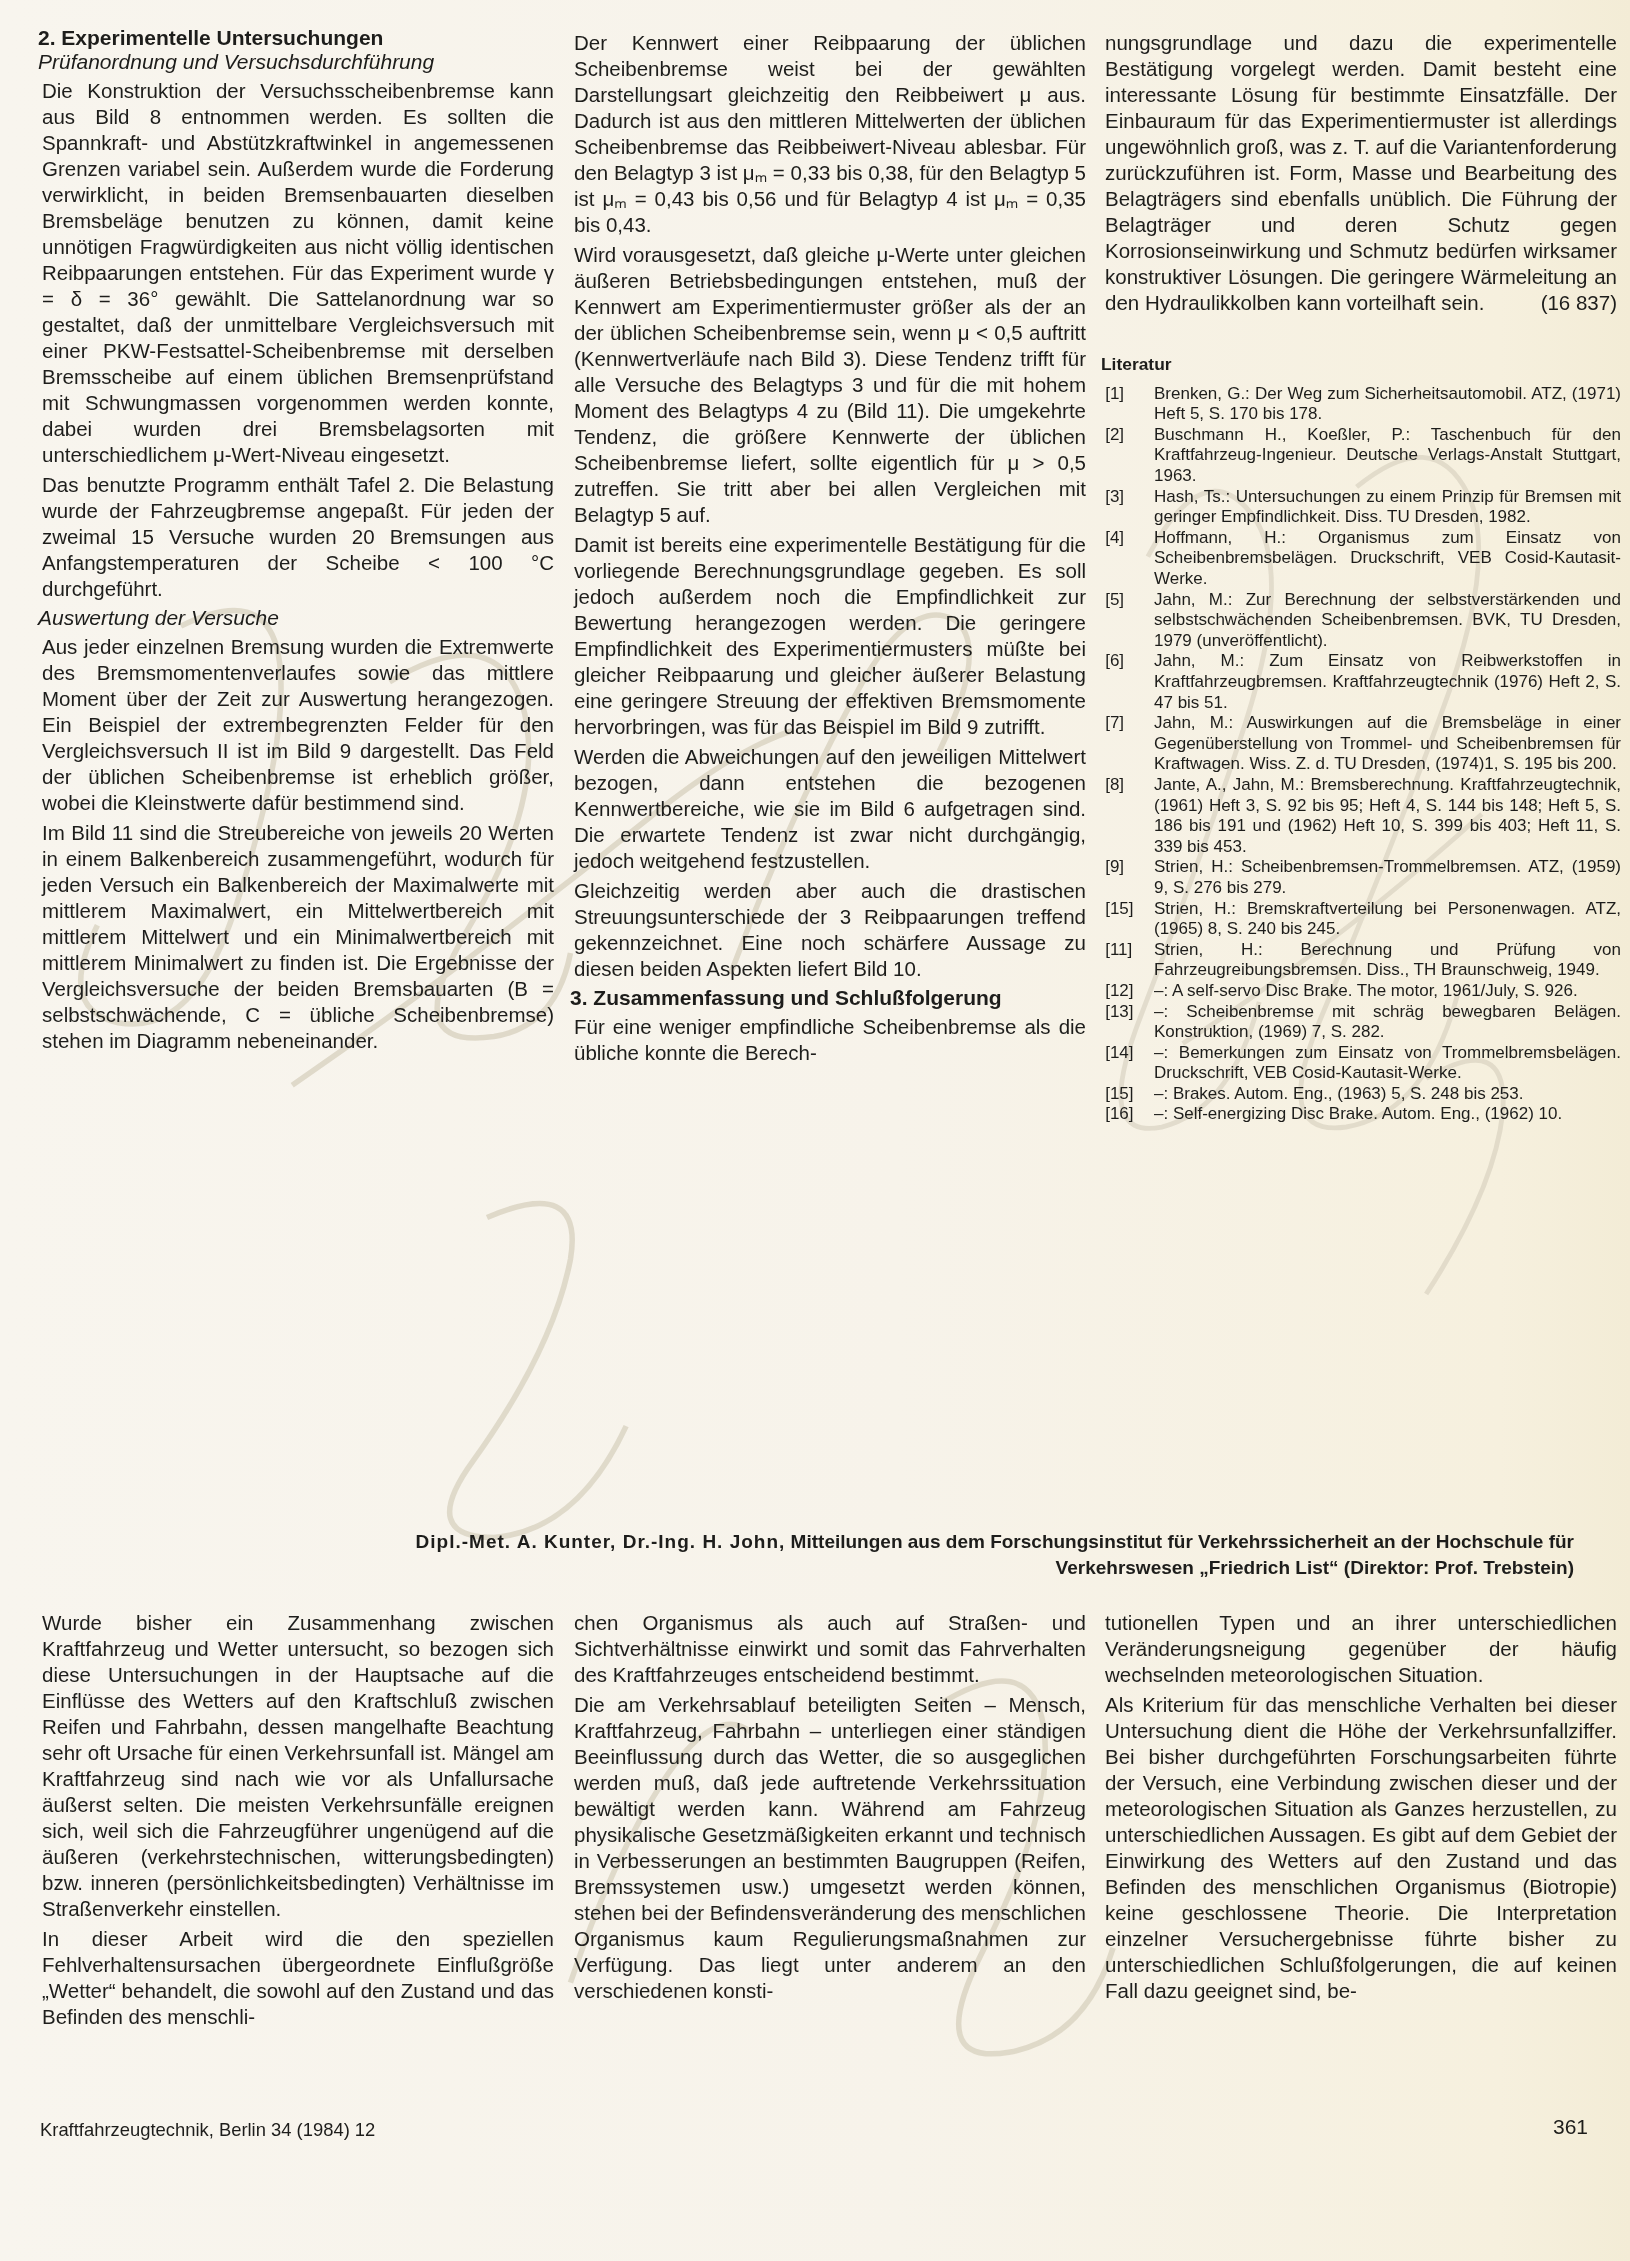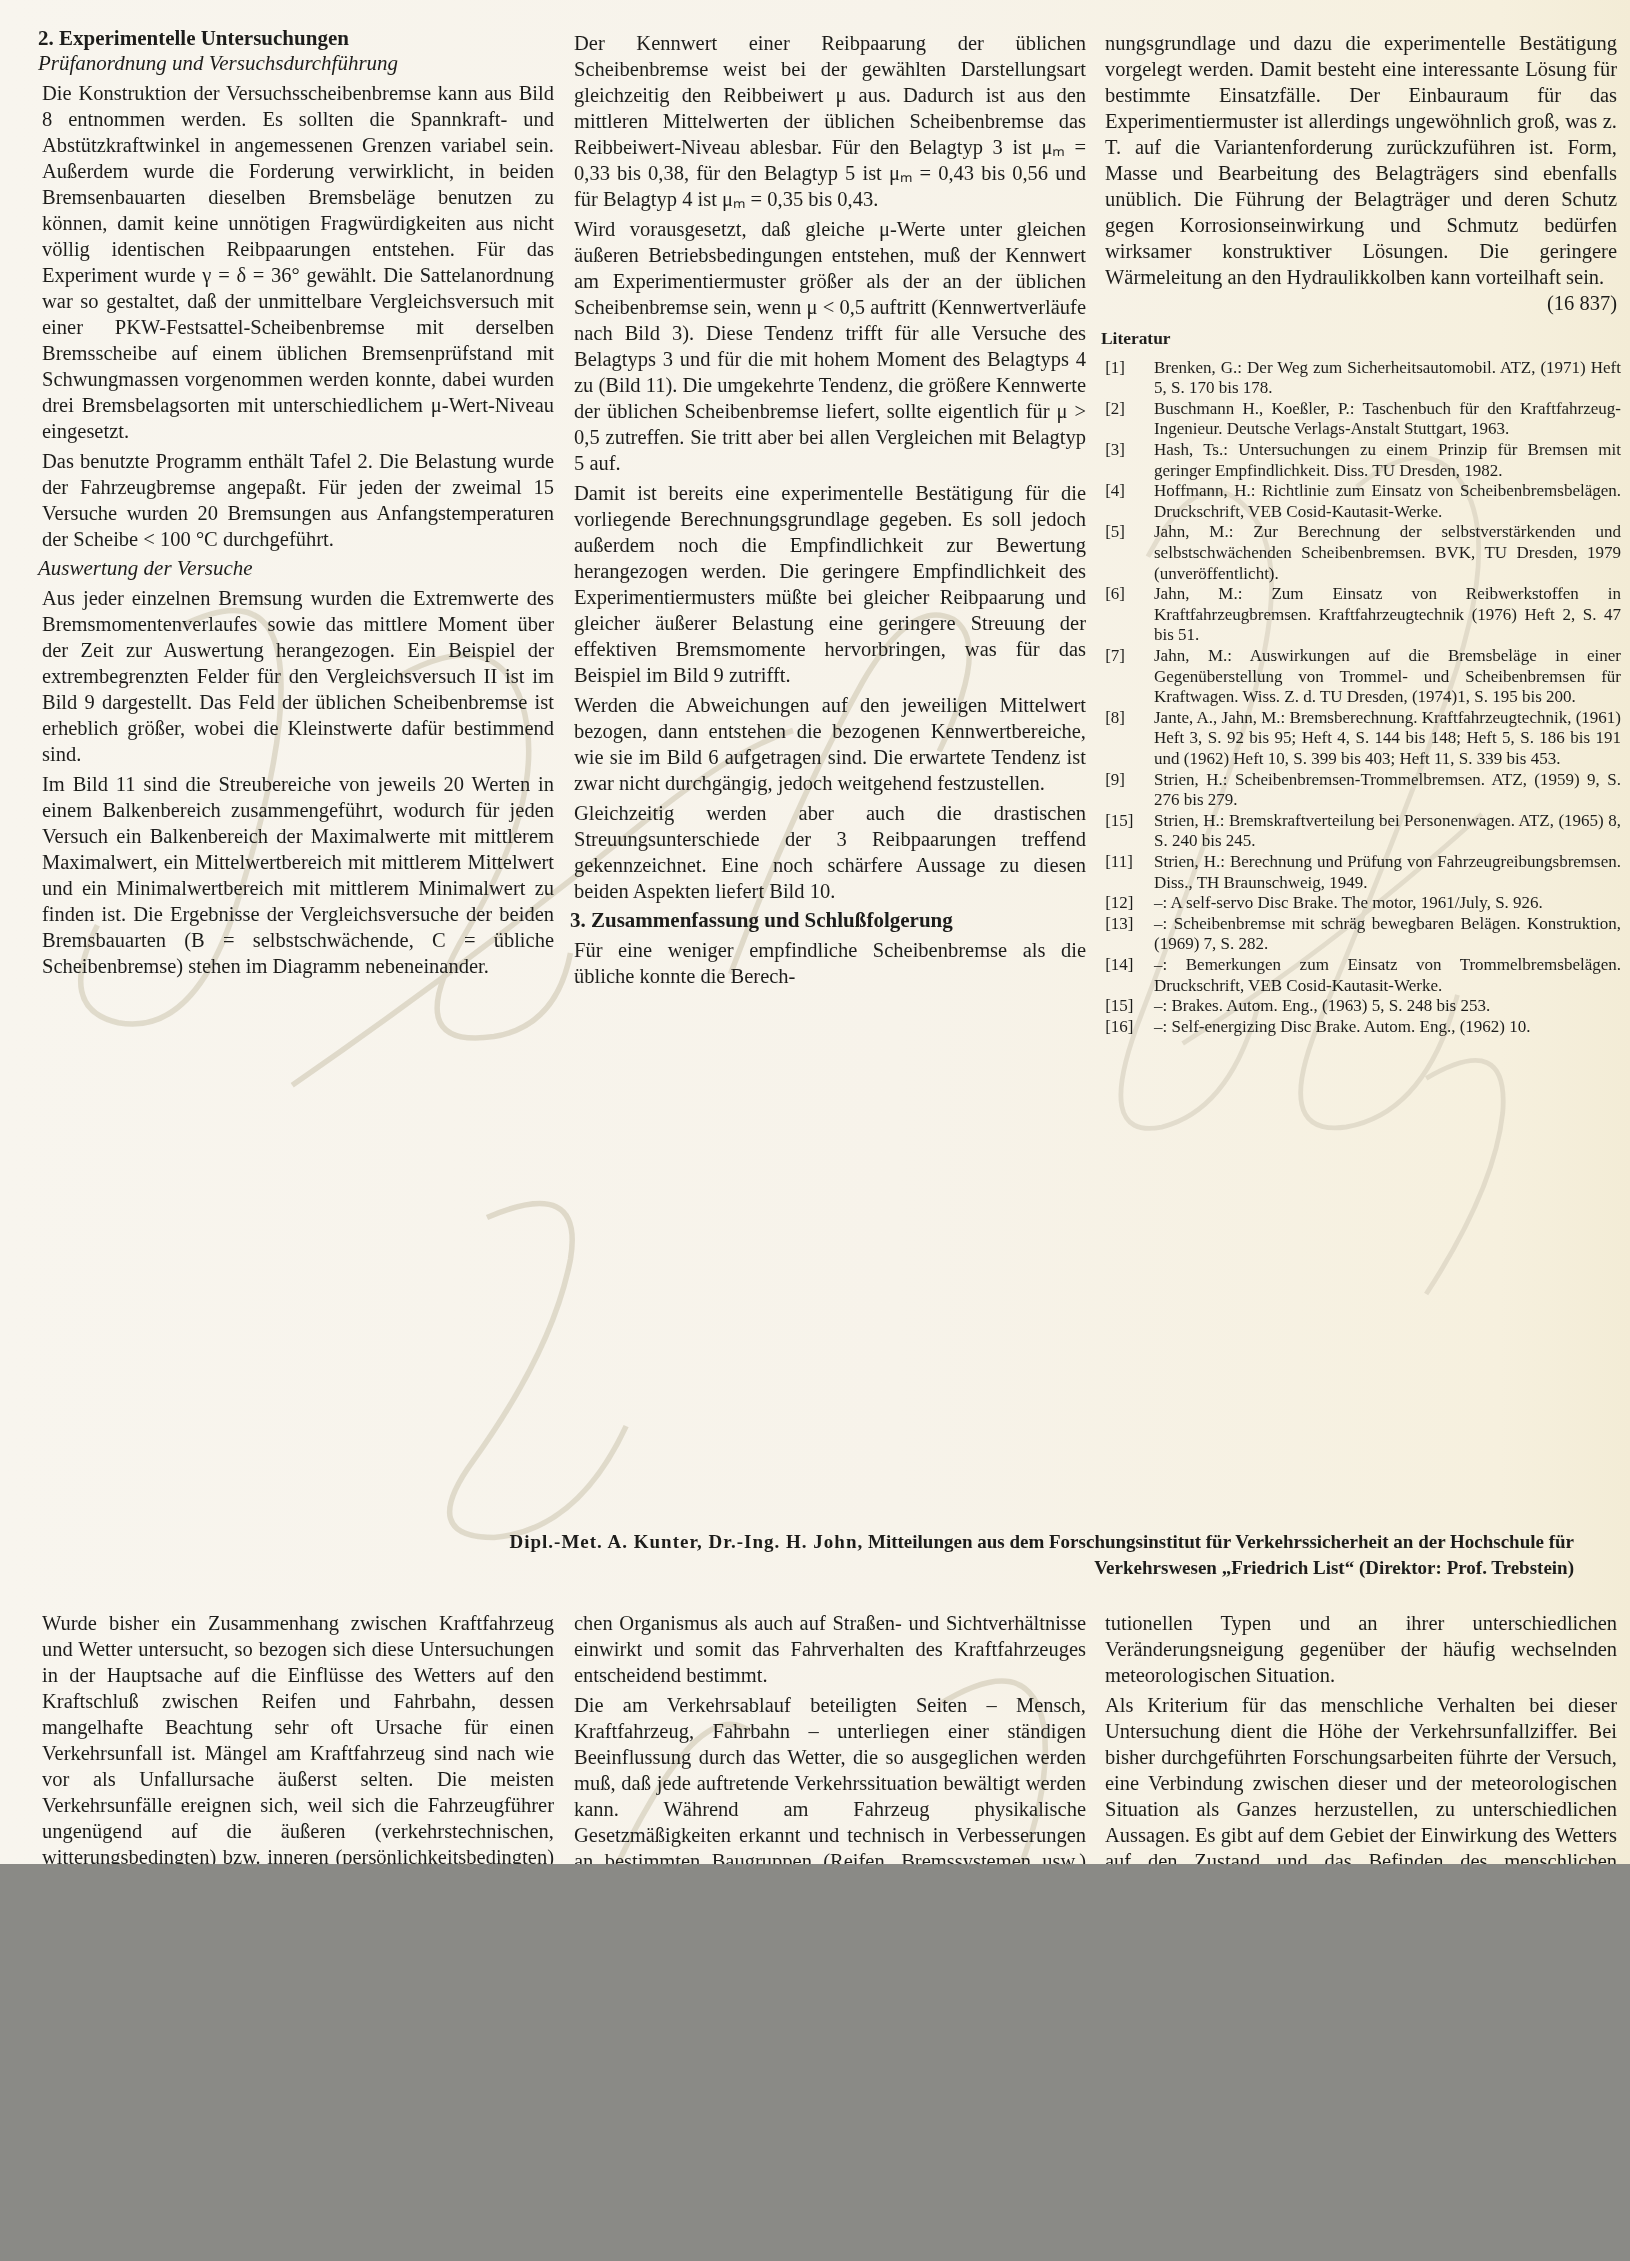--- a/index.html
+++ b/index.html
@@ -1,19 +1,19 @@
 <!DOCTYPE html>
 <html style="font-size:11px"><head>
 <meta charset="utf-8">
 <style>
   html,body{margin:0;padding:0;background:#8a8a86;}
   .page{
-    position:relative;width:1630px;height:1864px;overflow:hidden;
+    position:relative;width:1630px;height:2261px;overflow:hidden;
     background:linear-gradient(90deg,#f8f5ee 0%,#f7f3ea 55%,#f6f0de 92%,#f3ecd6 100%);
-    font-family:Liberation Serif, serif;
+    font-family:Liberation Sans, sans-serif;
     color:#1d1d1b;
   }
   .col{position:absolute;width:520px;text-align:justify;}
   .top{top:26.4px;}
   .bottom{top:1606px;}
   .c1{left:38px;} .c2{left:570px;} .c3{left:1101px;}
   .body-p{font-size:20.5px;line-height:26px;margin:4px;text-align:justify;}
   .h-bold{font-size:21px;font-weight:bold;margin:0;text-align:left;}
   .h-italic{font-size:21px;font-style:italic;margin:0;text-align:left;}
   .code{float:right;font-size:20.5px;}
@@ -77,21 +77,21 @@
     <p class="body-p">Für eine weniger empfindliche Scheibenbremse als die übliche konnte die Berech-</p>
   </div>
 
   <div class="col top c3">
     <p class="body-p"><span>nungsgrundlage und dazu die experimentelle Bestätigung vorgelegt werden. Damit besteht eine interessante Lösung für bestimmte Einsatzfälle. Der Einbauraum für das Experimentiermuster ist allerdings ungewöhnlich groß, was z. T. auf die Variantenforderung zurückzuführen ist. Form, Masse und Bearbeitung des Belagträgers sind ebenfalls unüblich. Die Führung der Belagträger und deren Schutz gegen Korrosionseinwirkung und Schmutz bedürfen wirksamer konstruktiver Lösungen. Die geringere Wärmeleitung an den Hydraulikkolben kann vorteilhaft sein.</span><span class="code">(16 837)</span></p>
     <p class="lit-heading">Literatur</p>
     <div>
       <p class="lit-entry"><span class="lit-num">[1]</span><span>Brenken, G.: Der Weg zum Sicherheitsautomobil. ATZ, (1971) Heft 5, S. 170 bis 178.</span></p>
       <p class="lit-entry"><span class="lit-num">[2]</span><span>Buschmann H., Koeßler, P.: Taschenbuch für den Kraftfahrzeug-Ingenieur. Deutsche Verlags-Anstalt Stuttgart, 1963.</span></p>
       <p class="lit-entry"><span class="lit-num">[3]</span><span>Hash, Ts.: Untersuchungen zu einem Prinzip für Bremsen mit geringer Empfindlichkeit. Diss. TU Dresden, 1982.</span></p>
-      <p class="lit-entry"><span class="lit-num">[4]</span><span>Hoffmann, H.: Richtlinie zum Einsatz von Scheibenbremsbelägen. Druckschrift, VEB Cosid-Kautasit-Werke.</span></p>
+      <p class="lit-entry"><span class="lit-num">[4]</span><span>Hoffmann, H.: Organismus zum Einsatz von Scheibenbremsbelägen. Druckschrift, VEB Cosid-Kautasit-Werke.</span></p>
       <p class="lit-entry"><span class="lit-num">[5]</span><span>Jahn, M.: Zur Berechnung der selbstverstärkenden und selbstschwächenden Scheibenbremsen. BVK, TU Dresden, 1979 (unveröffentlicht).</span></p>
       <p class="lit-entry"><span class="lit-num">[6]</span><span>Jahn, M.: Zum Einsatz von Reibwerkstoffen in Kraftfahrzeugbremsen. Kraftfahrzeugtechnik (1976) Heft 2, S. 47 bis 51.</span></p>
       <p class="lit-entry"><span class="lit-num">[7]</span><span>Jahn, M.: Auswirkungen auf die Bremsbeläge in einer Gegenüberstellung von Trommel- und Scheibenbremsen für Kraftwagen. Wiss. Z. d. TU Dresden, (1974)1, S. 195 bis 200.</span></p>
       <p class="lit-entry"><span class="lit-num">[8]</span><span>Jante, A., Jahn, M.: Bremsberechnung. Kraftfahrzeugtechnik, (1961) Heft 3, S. 92 bis 95; Heft 4, S. 144 bis 148; Heft 5, S. 186 bis 191 und (1962) Heft 10, S. 399 bis 403; Heft 11, S. 339 bis 453.</span></p>
       <p class="lit-entry"><span class="lit-num">[9]</span><span>Strien, H.: Scheibenbremsen-Trommelbremsen. ATZ, (1959) 9, S. 276 bis 279.</span></p>
       <p class="lit-entry"><span class="lit-num">[15]</span><span>Strien, H.: Bremskraftverteilung bei Personenwagen. ATZ, (1965) 8, S. 240 bis 245.</span></p>
       <p class="lit-entry"><span class="lit-num">[11]</span><span>Strien, H.: Berechnung und Prüfung von Fahrzeugreibungsbremsen. Diss., TH Braunschweig, 1949.</span></p>
       <p class="lit-entry"><span class="lit-num">[12]</span><span>–: A self-servo Disc Brake. The motor, 1961/July, S. 926.</span></p>
       <p class="lit-entry"><span class="lit-num">[13]</span><span>–: Scheibenbremse mit schräg bewegbaren Belägen. Konstruktion, (1969) 7, S. 282.</span></p>
       <p class="lit-entry"><span class="lit-num">[14]</span><span>–: Bemerkungen zum Einsatz von Trommelbremsbelägen. Druckschrift, VEB Cosid-Kautasit-Werke.</span></p>

